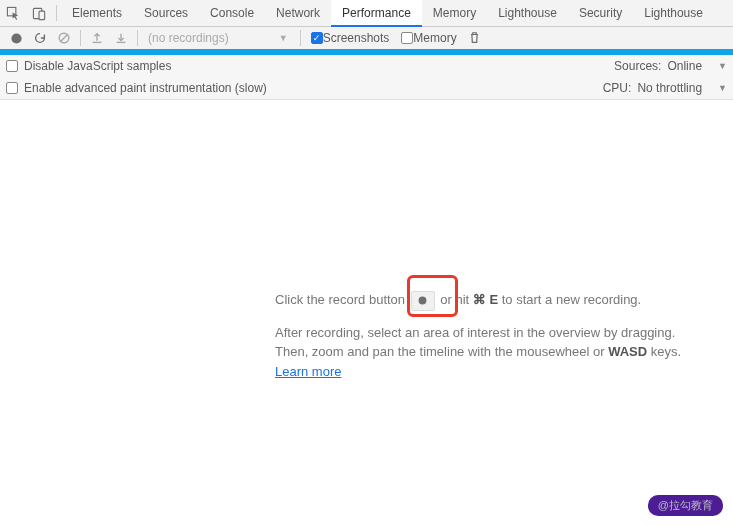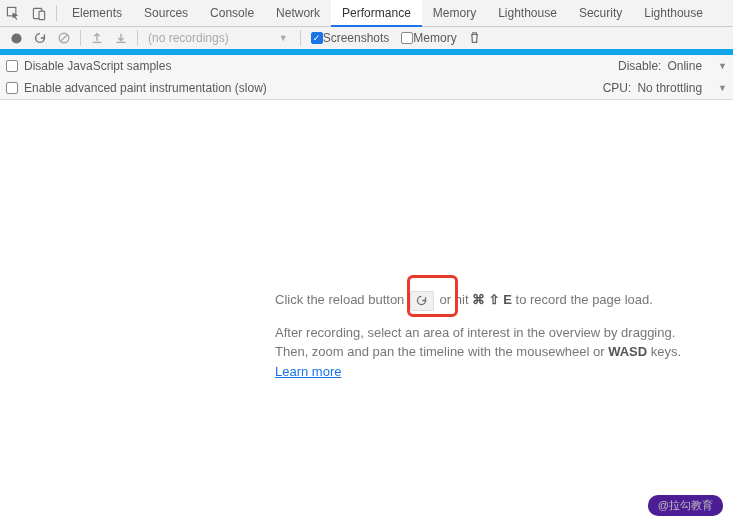--- a/index.html
+++ b/index.html
@@ -271,50 +271,49 @@
   </div>
 </div>
 
 <div class="options">
   <div class="row">
     <div class="left">
       <div class="checkbox"></div>
       <span>Disable JavaScript samples</span>
     </div>
     <div class="right">
-      <span>Disable:</span>
+      <span>Sources:</span>
       <span>Online</span>
       <span class="select-arrow">▼</span>
     </div>
   </div>
   <div class="row">
     <div class="left">
       <div class="checkbox"></div>
       <span>Enable advanced paint instrumentation (slow)</span>
     </div>
     <div class="right">
       <span>CPU:</span>
       <span>No throttling</span>
       <span class="select-arrow">▼</span>
     </div>
   </div>
 </div>
 
 <div class="content">
   <p>
-    <span>Click the reload button </span>
+    <span>Click the record button </span>
     <span class="inline-btn">
-      <svg width="13" height="13" viewBox="0 0 16 16">
-          <path d="M8 3 A5 5 0 1 0 13 8" fill="none" stroke="#6e6e6e" stroke-width="1.6"></path>
-          <path d="M13 4 L13 8 L9 8" fill="none" stroke="#6e6e6e" stroke-width="1.6"></path>
+      <svg width="11" height="11" viewBox="0 0 14 14">
+          <circle cx="7" cy="7" r="5" fill="#6e6e6e"></circle>
         </svg>
     </span>
     <span> or hit </span>
-    <b>⌘ ⇧ E</b>
-    <span> to record the page load.</span>
+    <b>⌘ E</b>
+    <span> to start a new recording.</span>
   </p>
   <p>
     <span>After recording, select an area of interest in the overview by dragging. Then, zoom and pan the timeline with the mousewheel or </span><b>WASD</b><span> keys.</span><br>
     <a href="#">Learn more</a>
   </p>
 </div>
 
 <div class="highlight-box"></div>
 
 <div class="watermark">@拉勾教育</div>

